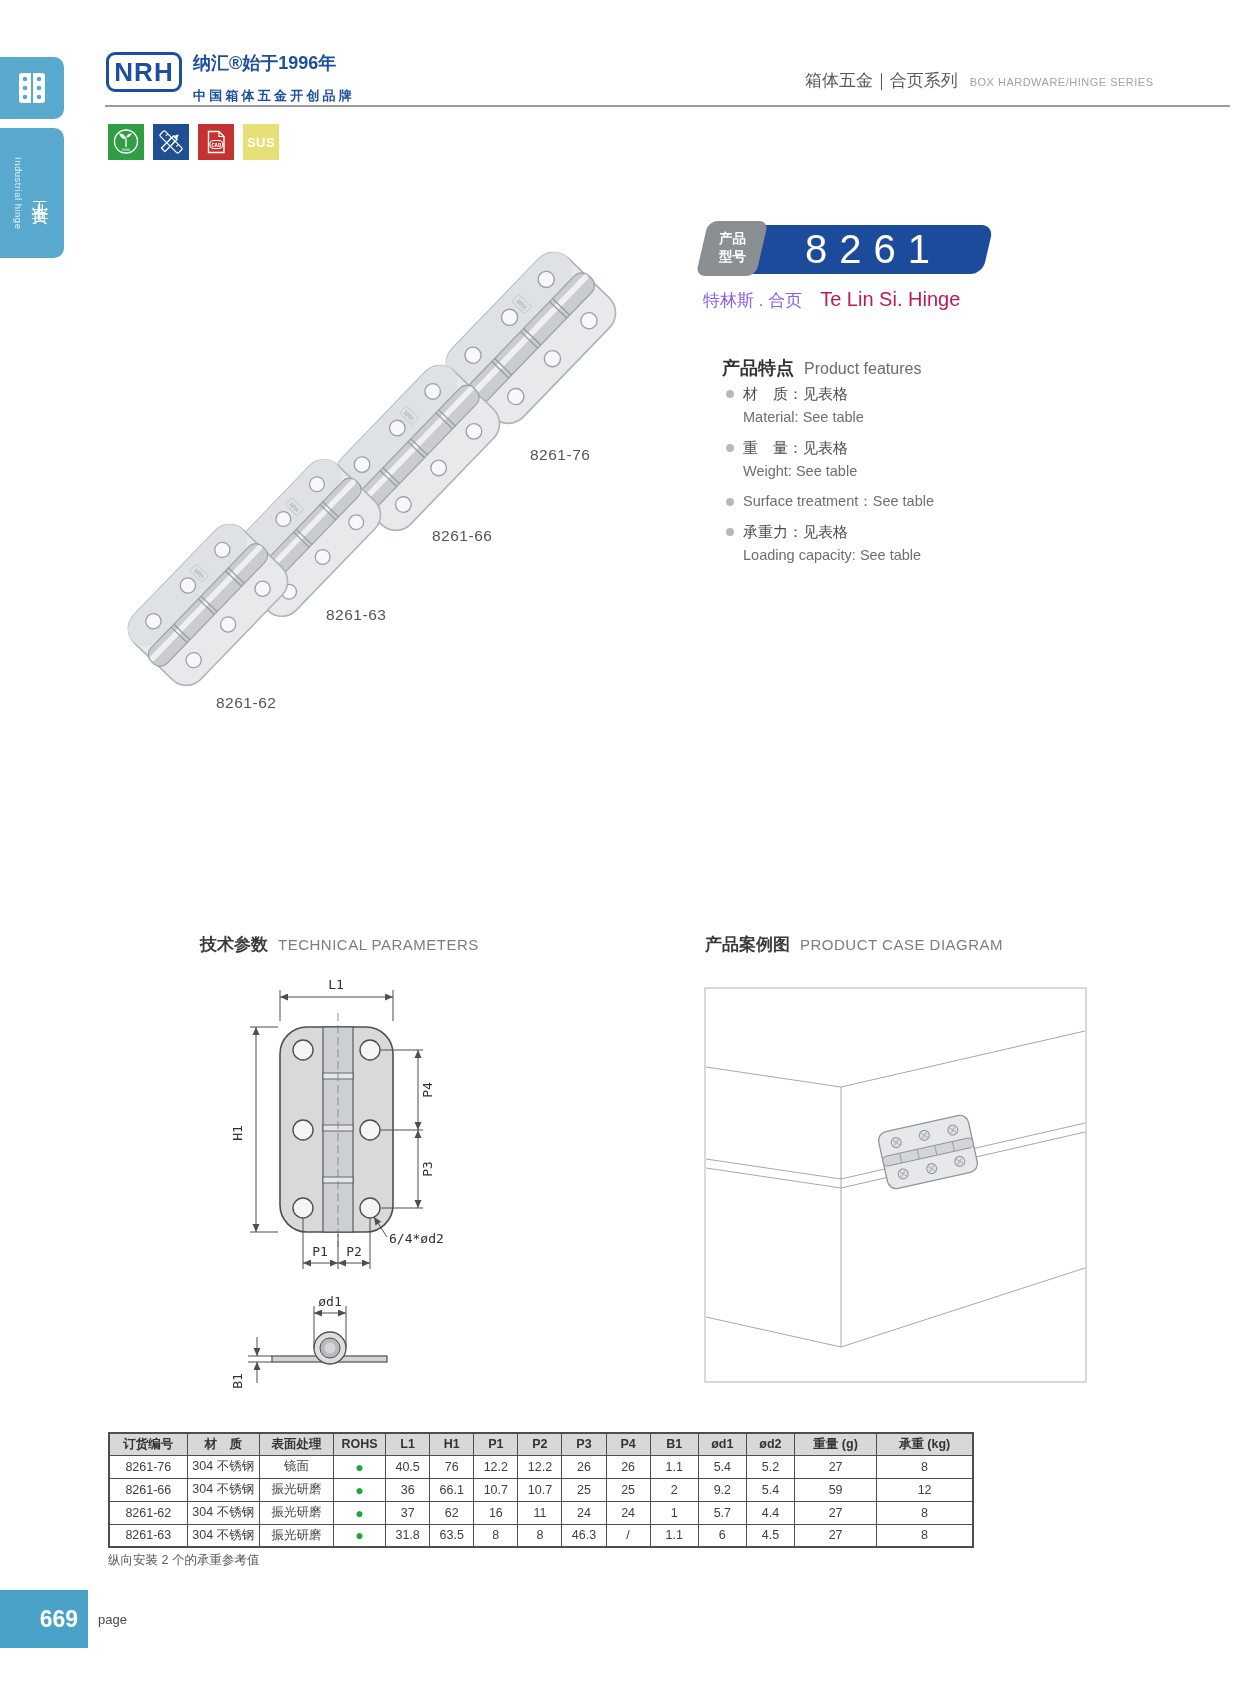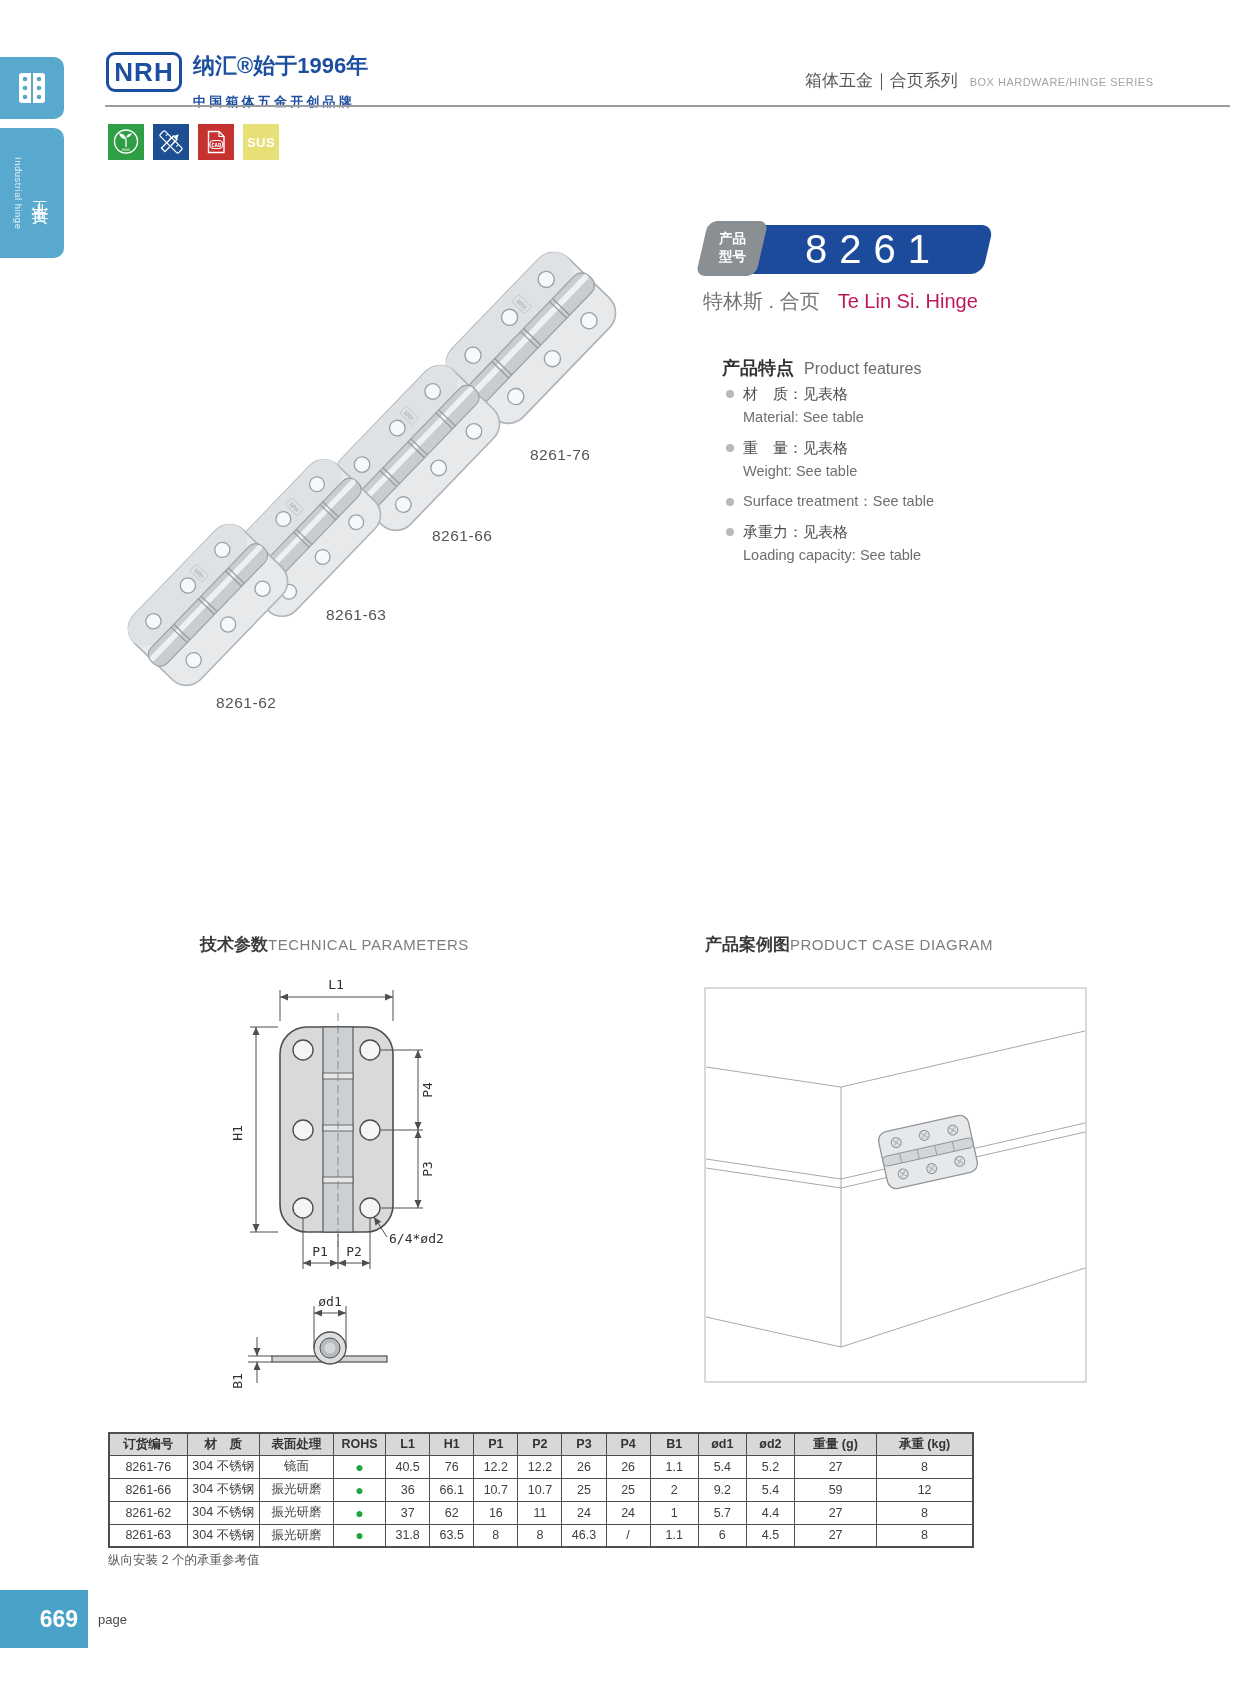--- a/index.html
+++ b/index.html
@@ -14,21 +14,21 @@
   .side-tab2{position:absolute;left:0;top:128px;width:64px;height:130px;background:var(--sidebar_blue,#58a9cd);
     border-radius:0 10px 10px 0;display:flex;align-items:center;justify-content:center;gap:5px}
   .v-en{writing-mode:vertical-rl;font-size:9.5px;color:rgba(255,255,255,.85);letter-spacing:.5px}
   .v-cn{writing-mode:vertical-rl;text-orientation:upright;font-size:17px;letter-spacing:3px;color:rgba(255,255,255,.88)}
 
   
   .logo-box{position:absolute;left:106px;top:52px;width:76px;height:40px;border:3.5px solid var(--brand_blue,#1c4f9f);
     border-radius:9px;display:flex;align-items:center;justify-content:center;font-weight:bold;font-size:26px;
     color:var(--brand_blue,#1c4f9f);letter-spacing:1px}
   .brand{position:absolute;left:193px;top:51px}
-  .brand-l1{font-size:22px;font-weight:bold;color:var(--brand_blue,#1c4f9f)}
+  .brand-l1{font-size:18px;font-weight:bold;color:var(--brand_blue,#1c4f9f)}
   .brand-l2{font-size:13px;font-weight:bold;letter-spacing:3.2px;color:var(--brand_blue,#1c4f9f);margin-top:12px}
   .series{position:absolute;left:805px;top:69px;display:flex;align-items:baseline;gap:12px}
   .series-cn{font-size:17px;color:#595959}
   .series-en{font-size:11px;color:#a3a3a3;letter-spacing:.5px}
   .hr{position:absolute;left:105px;top:105px;width:1125px;height:2px;background:#9d9d9d}
 
   
   .badges{position:absolute;left:108px;top:124px;display:flex;gap:9px}
   .badge{width:36px;height:36px;border-radius:0;display:flex;align-items:center;justify-content:center}
   .b-green{background:var(--icon_green,#2f9e44)}
@@ -37,38 +37,38 @@
   .b-yellow{background:var(--icon_yellow,#e7e077);color:#fff;font-weight:bold;font-size:13px;letter-spacing:.5px}
 
   
   .model-tag{position:absolute;left:702px;top:221px;width:60px;height:55px;background:#8a8f93;border-radius:9px;
     transform:skewX(-13deg);z-index:3;display:flex;align-items:center;justify-content:center;text-align:center}
   .model-tag .t{transform:skewX(13deg);color:#fff;font-size:13.5px;line-height:1.35;font-weight:bold}
   .model-badge{position:absolute;left:748px;top:225px;width:240px;height:49px;background:var(--badge_blue,#1d4b9b);
     border-radius:12px;transform:skewX(-13deg);z-index:2;display:flex;align-items:center;justify-content:center}
   .model-badge .m{transform:skewX(13deg);color:#fff;font-size:40px;letter-spacing:12px;padding-left:10px}
   .prod-name{position:absolute;left:703px;top:288px;display:flex;gap:18px;align-items:baseline}
-  .pn-cn{font-size:20px;color:#737373}
+  .pn-cn{font-size:17px;color:#8b5cf6}
   .pn-en{font-size:20px;color:#be185d}
 
   
   .feat-title{position:absolute;left:722px;top:356px;display:flex;gap:10px;align-items:baseline}
   .ft-cn{font-size:18px;font-weight:bold;color:#333}
   .ft-en{font-size:16px;color:#6b6b6b}
   .features{position:absolute;left:726px;top:383px;width:480px;list-style:none}
   .features li{position:relative;padding-left:17px;margin-bottom:10px}
   .features li .bullet{position:absolute;left:0;top:7px;width:8px;height:8px;border-radius:50%;background:#b9b9b9}
   .f-cn{font-size:15px;color:#4c4c4c;line-height:22px}
   .f-en{font-size:14.5px;color:#6e6e6e;line-height:20px;margin-top:2px;max-width:305px}
 
   
   .ph-label{position:absolute;font-size:15.5px;color:#555;letter-spacing:.5px}
 
   
-  .sec-title{position:absolute;display:flex;align-items:baseline}
+  .sec-title{position:absolute;display:flex;gap:10px;align-items:baseline}
   .st-cn{font-size:17px;font-weight:bold;color:#3a3a3a}
   .st-en{font-size:15px;color:#7d7d7d;letter-spacing:.5px}
 
   
   .spec{position:absolute;left:108px;top:1432px;width:866px;border-collapse:collapse;table-layout:fixed;
     font-size:12.5px;color:#404040;border:2px solid #4e4e4e}
   .spec th,.spec td{border:1px solid #4e4e4e;text-align:center;padding:0;height:23px}
   .spec thead th{background:var(--table_header_bg,#d8d8d8);font-weight:bold;height:22px;font-size:12.5px;color:#333}
   .spec td.dot{color:var(--rohs_green,#1ea53c);font-size:14px;line-height:1}
   .note{position:absolute;left:108px;top:1552px;font-size:12.5px;color:#585858}

